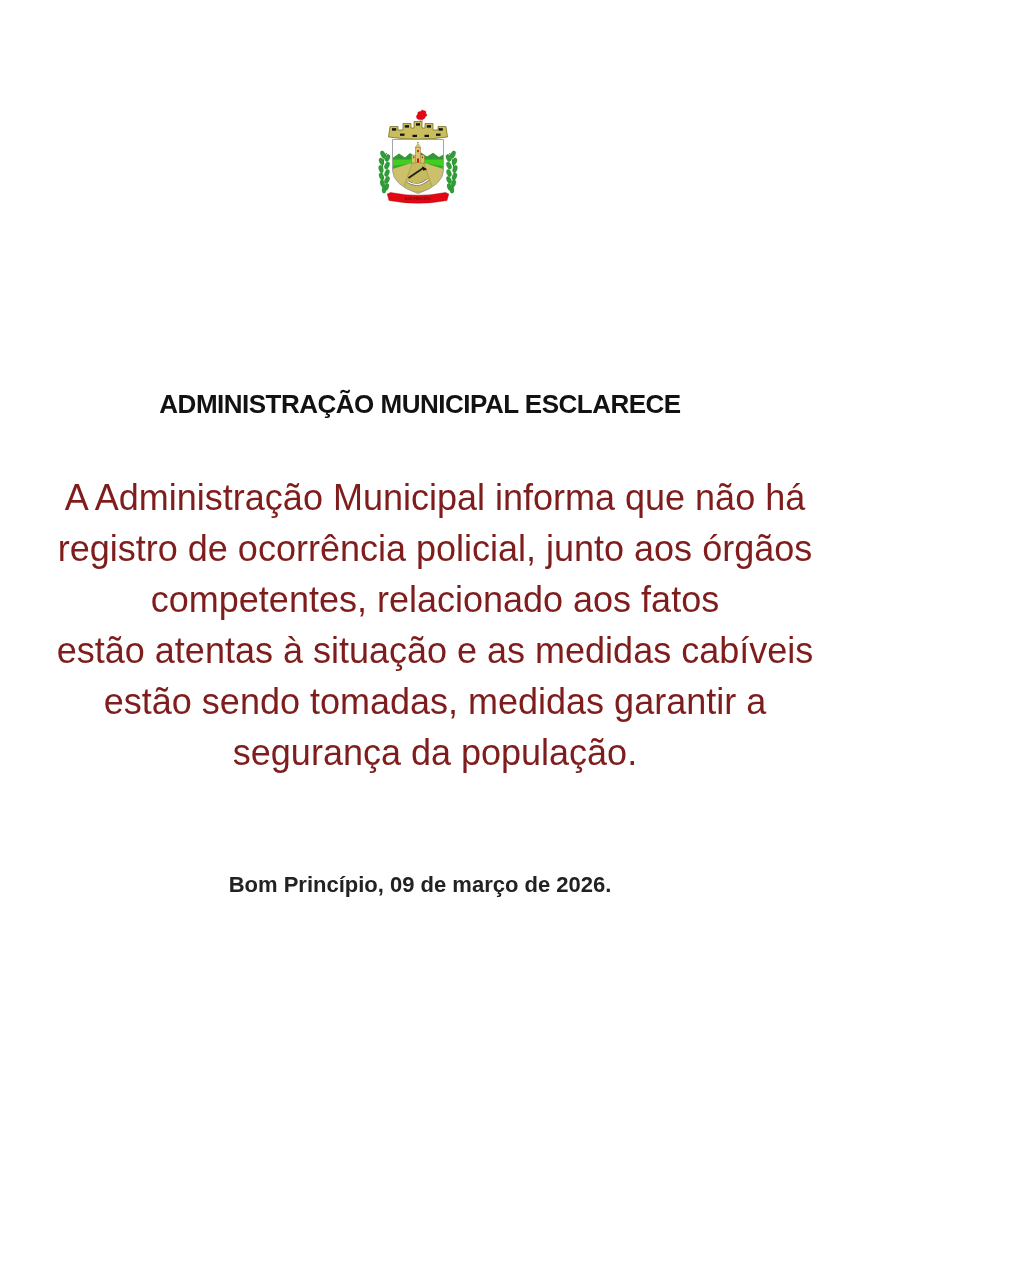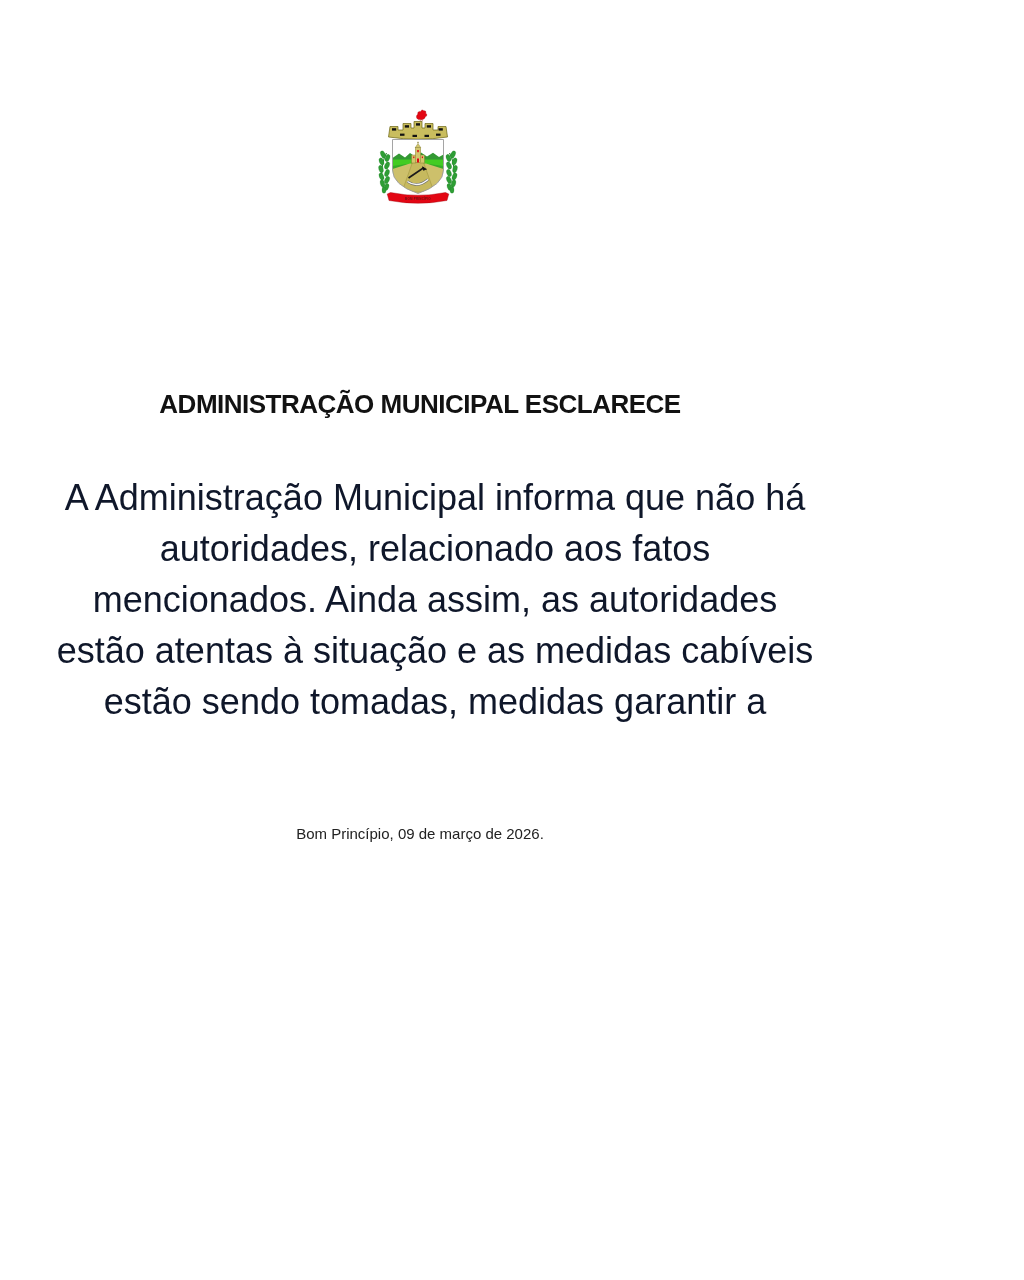--- a/index.html
+++ b/index.html
@@ -23,28 +23,28 @@
     line-height: 34px;
     font-weight: 700;
     letter-spacing: -0.5px;
     color: #121212;
   }
   .body-text {
     margin-top: 51px;
     font-size: 36px;
     line-height: 51px;
     font-weight: 300;
-    color: #0f172a;
+    color: #7f1d1d;
     padding-left: 30px;
   }
   .footer {
     margin-top: 92px;
-    font-size: 15px;
+    font-size: 22px;
     line-height: 29px;
-    font-weight: 400;
+    font-weight: 700;
     color: #222222;
     text-align: center;
   }
 
   
   .c-gold     { fill: #c9bd5e; stroke: #6b6614; stroke-width: .7; }
   .c-outline  { fill: none;    stroke: #9b9b9b; stroke-width: .9; }
   .c-white    { fill: #ffffff; }
   .c-ridge    { fill: #339933; }
   .c-field    { fill: #43cc22; }
@@ -149,23 +149,24 @@
       <text class="ribbon-label" x="41" y="92.2">BOM PRINCÍPIO</text>
     </g>
   </svg>
 
   <div class="headline">
     <div>ADMINISTRAÇÃO MUNICIPAL ESCLARECE</div>
   </div>
 
   <div class="body-text">
     <div>A Administração Municipal informa que não há</div>
-    <div>autoridades, relacionado aos fatos</div>
-    <div>mencionados. Ainda assim, as autoridades</div>
+    <div>registro de ocorrência policial, junto aos órgãos</div>
+    <div>competentes, relacionado aos fatos</div>
     <div>estão atentas à situação e as medidas cabíveis</div>
     <div>estão sendo tomadas, medidas garantir a</div>
+    <div>segurança da população.</div>
   </div>
 
   <div class="footer">
     <div>Bom Princípio, 09 de março de 2026.</div>
   </div>
 
 </div>
 
 </body></html>

